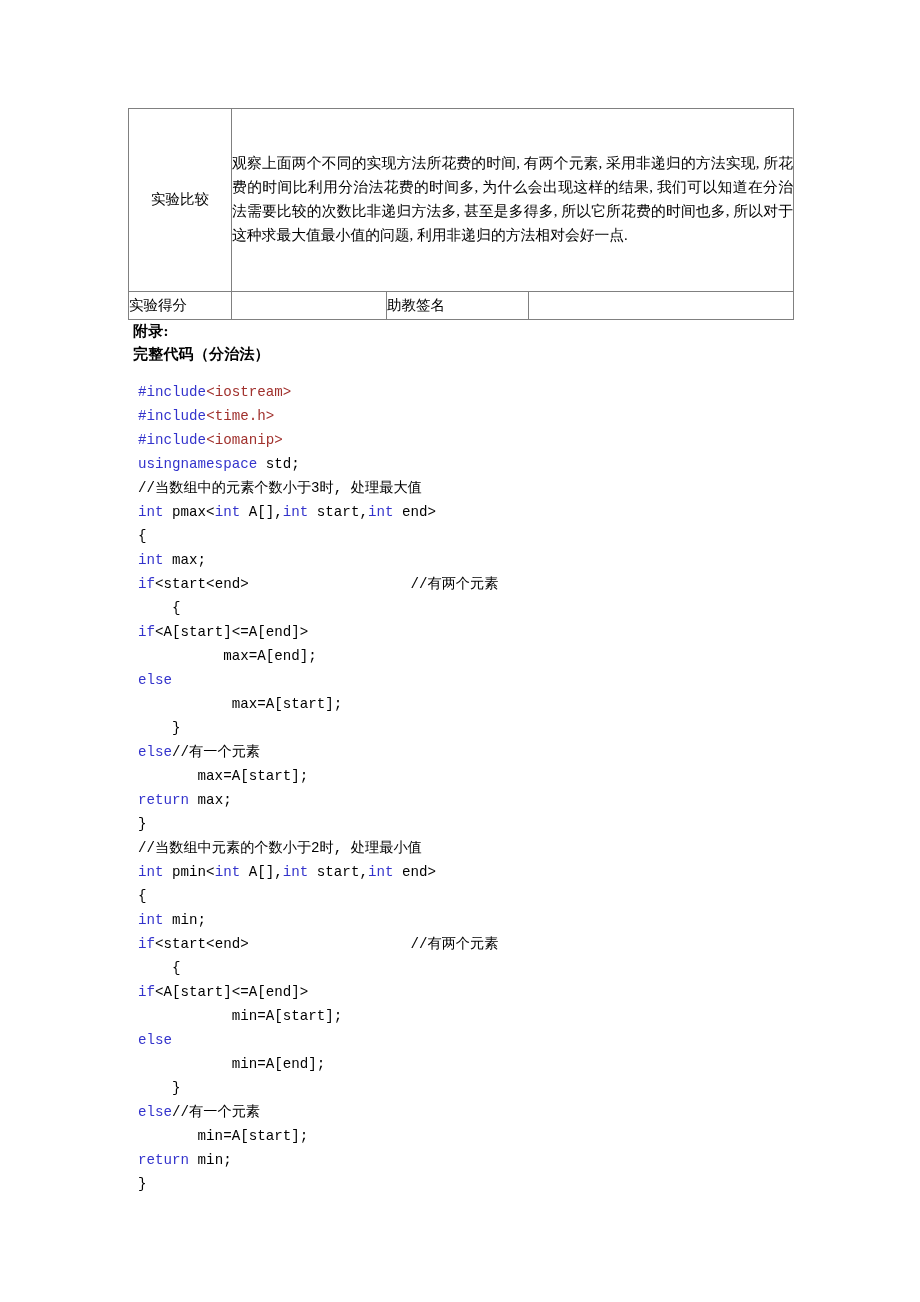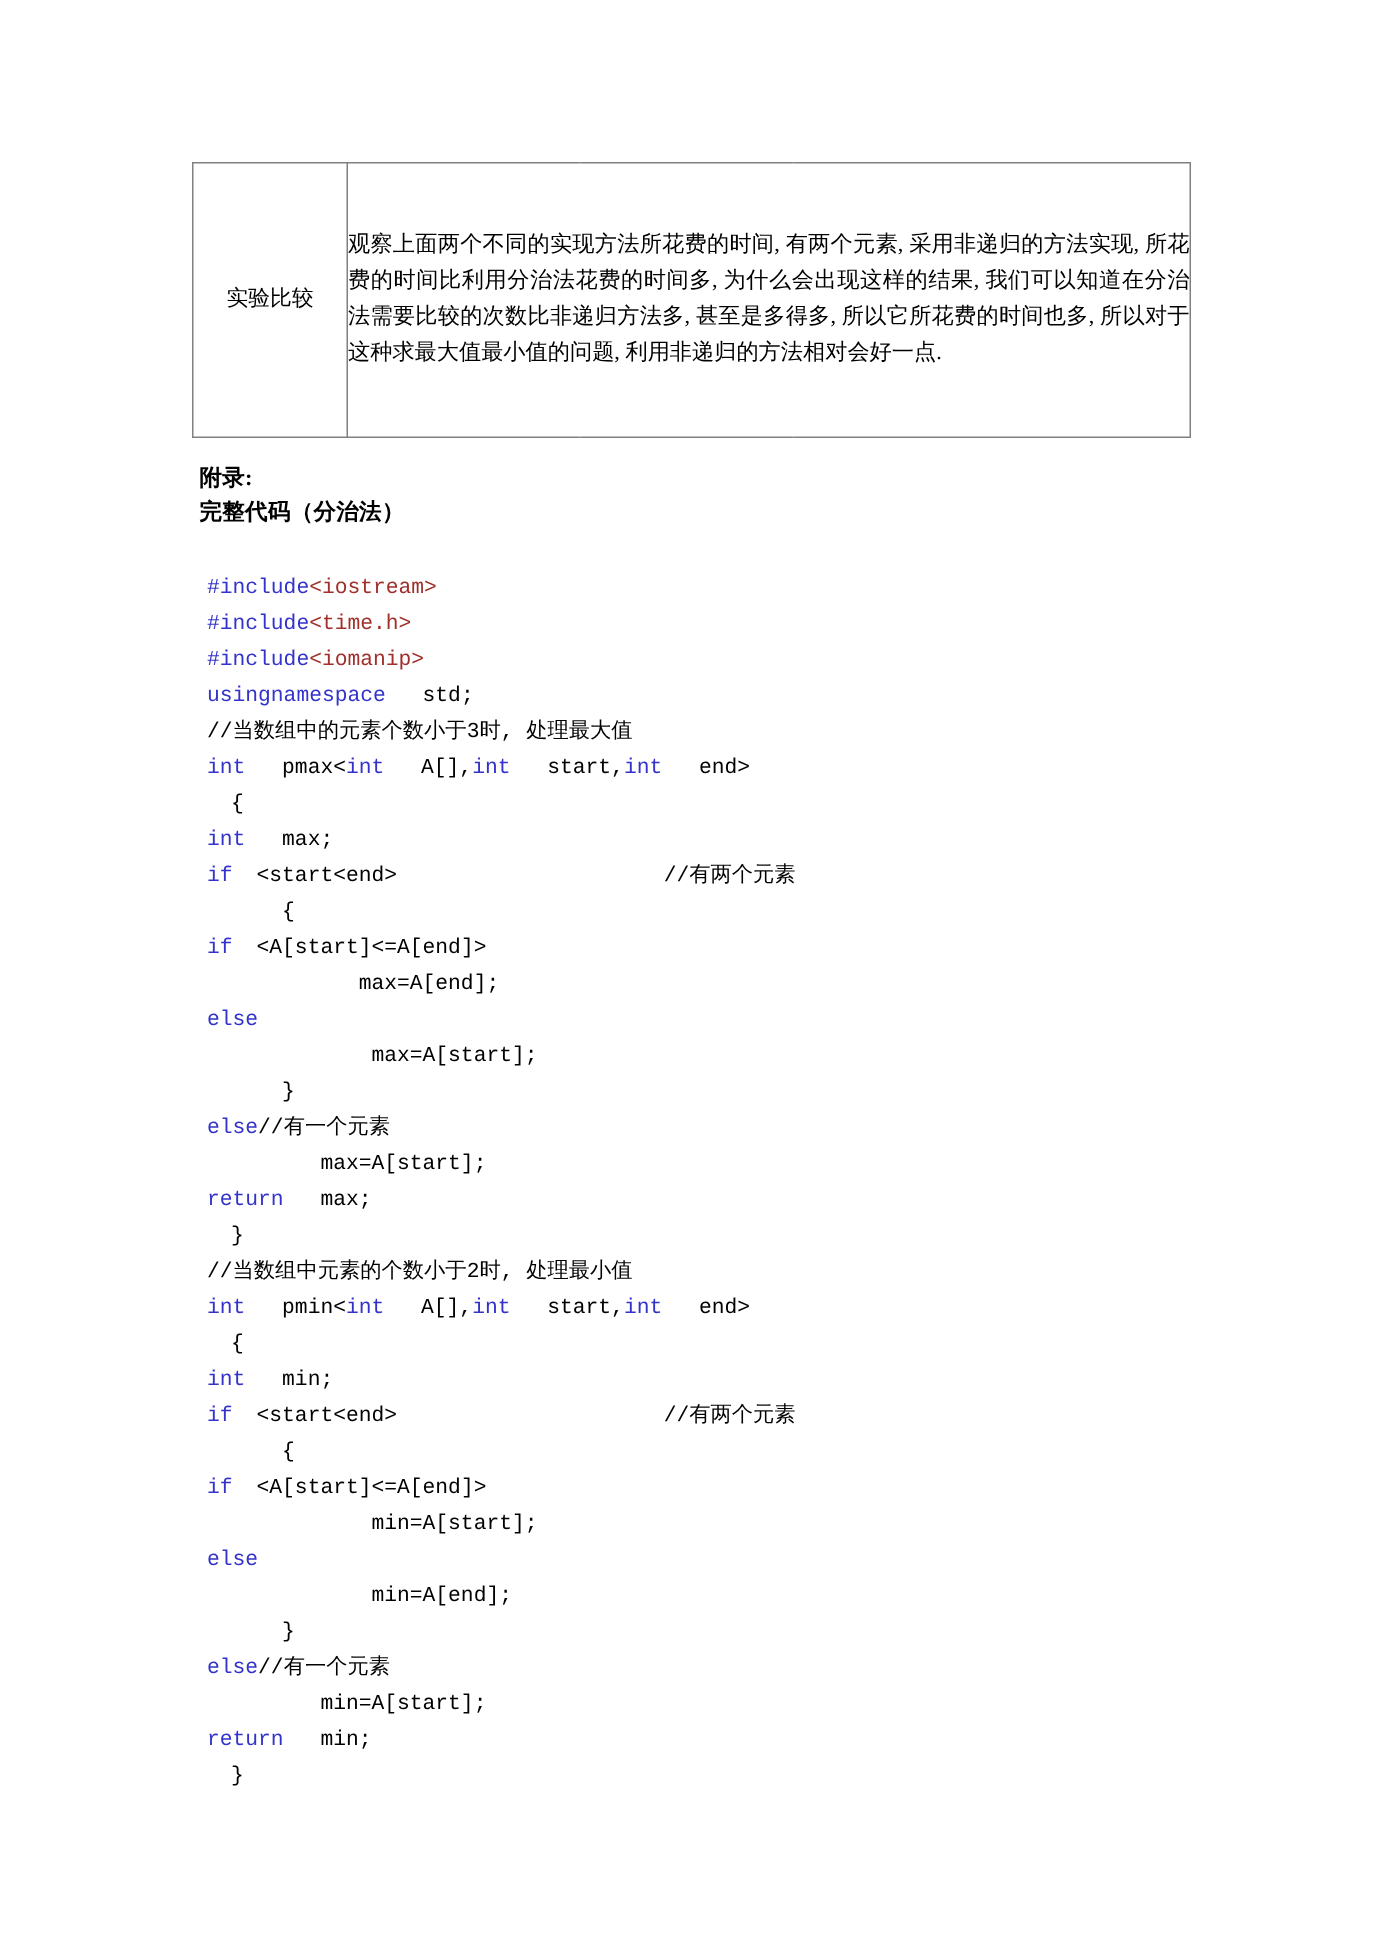--- a/index.html
+++ b/index.html
@@ -68,21 +68,21 @@
   .cell-sign-label {
     text-align: left;
     padding-left: 6px;
     font-size: 14.5px;
   }
 
   
   .appendix {
     position: absolute;
     left: 133px;
-    top: 308px;
+    top: 320px;
     width: 700px;
   }
   .appendix-line {
     font-size: 15px;
     font-weight: bold;
     line-height: 1.52;
     letter-spacing: 0.2px;
     font-family: "Liberation Serif", "DejaVu Serif", serif;
   }
 
@@ -97,21 +97,21 @@
     line-height: 24px;
     white-space: pre;
   }
   .code-line {
     height: 24px;
     white-space: pre;
   }
   .k   { color: #3333CC; }   
   .inc { color: #A0302C; }   
   .c   { color: #000000; }   
-  .p   { color: #000000; margin-left: 16px; }   
+  .p   { color: #000000; }   
 
   
   .page-number {
     position: absolute;
     left: 0;
     top: 1202px;
     width: 920px;
     text-align: center;
     font-size: 14.5px;
     font-family: "Liberation Serif", "DejaVu Serif", serif;
@@ -128,20 +128,26 @@
       <col class="col-label">
       <col class="col-wide">
       <col class="col-sign">
       <col class="col-rest">
     </colgroup>
     <tbody>
       <tr class="row-compare">
         <td class="cell-label">实验比较</td>
         <td class="cell-body" colspan="3">观察上面两个不同的实现方法所花费的时间, 有两个元素, 采用非递归的方法实现, 所花费的时间比利用分治法花费的时间多, 为什么会出现这样的结果, 我们可以知道在分治法需要比较的次数比非递归方法多, 甚至是多得多, 所以它所花费的时间也多, 所以对于这种求最大值最小值的问题, 利用非递归的方法相对会好一点.</td>
       </tr>
+      <tr class="row-score">
+        <td class="cell-label cell-score-label">实验得分</td>
+        <td class="cell-label"></td>
+        <td class="cell-label cell-sign-label">助教签名</td>
+        <td class="cell-label"></td>
+      </tr>
     </tbody>
   </table>
 
   <div class="appendix">
     <div class="appendix-line">附录:</div>
     <div class="appendix-line">完整代码（分治法）</div>
   </div>
 
   <div class="code-block" id="code-block"><div class="code-line"><span class="k">#include</span><span class="inc">&lt;iostream&gt;</span></div><div class="code-line"><span class="k">#include</span><span class="inc">&lt;time.h&gt;</span></div><div class="code-line"><span class="k">#include</span><span class="inc">&lt;iomanip&gt;</span></div><div class="code-line"><span class="k">usingnamespace</span><span class="p"> std;</span></div><div class="code-line"><span class="c">//当数组中的元素个数小于3时, 处理最大值</span></div><div class="code-line"><span class="k">int</span><span class="p"> pmax&lt;</span><span class="k">int</span><span class="p"> A[],</span><span class="k">int</span><span class="p"> start,</span><span class="k">int</span><span class="p"> end&gt;</span></div><div class="code-line"><span class="p">{</span></div><div class="code-line"><span class="k">int</span><span class="p"> max;</span></div><div class="code-line"><span class="k">if</span><span class="p">&lt;start&lt;end&gt;</span><span class="p">                   </span><span class="c">//有两个元素</span></div><div class="code-line"><span class="p">    {</span></div><div class="code-line"><span class="k">if</span><span class="p">&lt;A[start]&lt;=A[end]&gt;</span></div><div class="code-line"><span class="p">          max=A[end];</span></div><div class="code-line"><span class="k">else</span></div><div class="code-line"><span class="p">           max=A[start];</span></div><div class="code-line"><span class="p">    }</span></div><div class="code-line"><span class="k">else</span><span class="c">//有一个元素</span></div><div class="code-line"><span class="p">       max=A[start];</span></div><div class="code-line"><span class="k">return</span><span class="p"> max;</span></div><div class="code-line"><span class="p">}</span></div><div class="code-line"><span class="c">//当数组中元素的个数小于2时, 处理最小值</span></div><div class="code-line"><span class="k">int</span><span class="p"> pmin&lt;</span><span class="k">int</span><span class="p"> A[],</span><span class="k">int</span><span class="p"> start,</span><span class="k">int</span><span class="p"> end&gt;</span></div><div class="code-line"><span class="p">{</span></div><div class="code-line"><span class="k">int</span><span class="p"> min;</span></div><div class="code-line"><span class="k">if</span><span class="p">&lt;start&lt;end&gt;</span><span class="p">                   </span><span class="c">//有两个元素</span></div><div class="code-line"><span class="p">    {</span></div><div class="code-line"><span class="k">if</span><span class="p">&lt;A[start]&lt;=A[end]&gt;</span></div><div class="code-line"><span class="p">           min=A[start];</span></div><div class="code-line"><span class="k">else</span></div><div class="code-line"><span class="p">           min=A[end];</span></div><div class="code-line"><span class="p">    }</span></div><div class="code-line"><span class="k">else</span><span class="c">//有一个元素</span></div><div class="code-line"><span class="p">       min=A[start];</span></div><div class="code-line"><span class="k">return</span><span class="p"> min;</span></div><div class="code-line"><span class="p">}</span></div></div>
 

